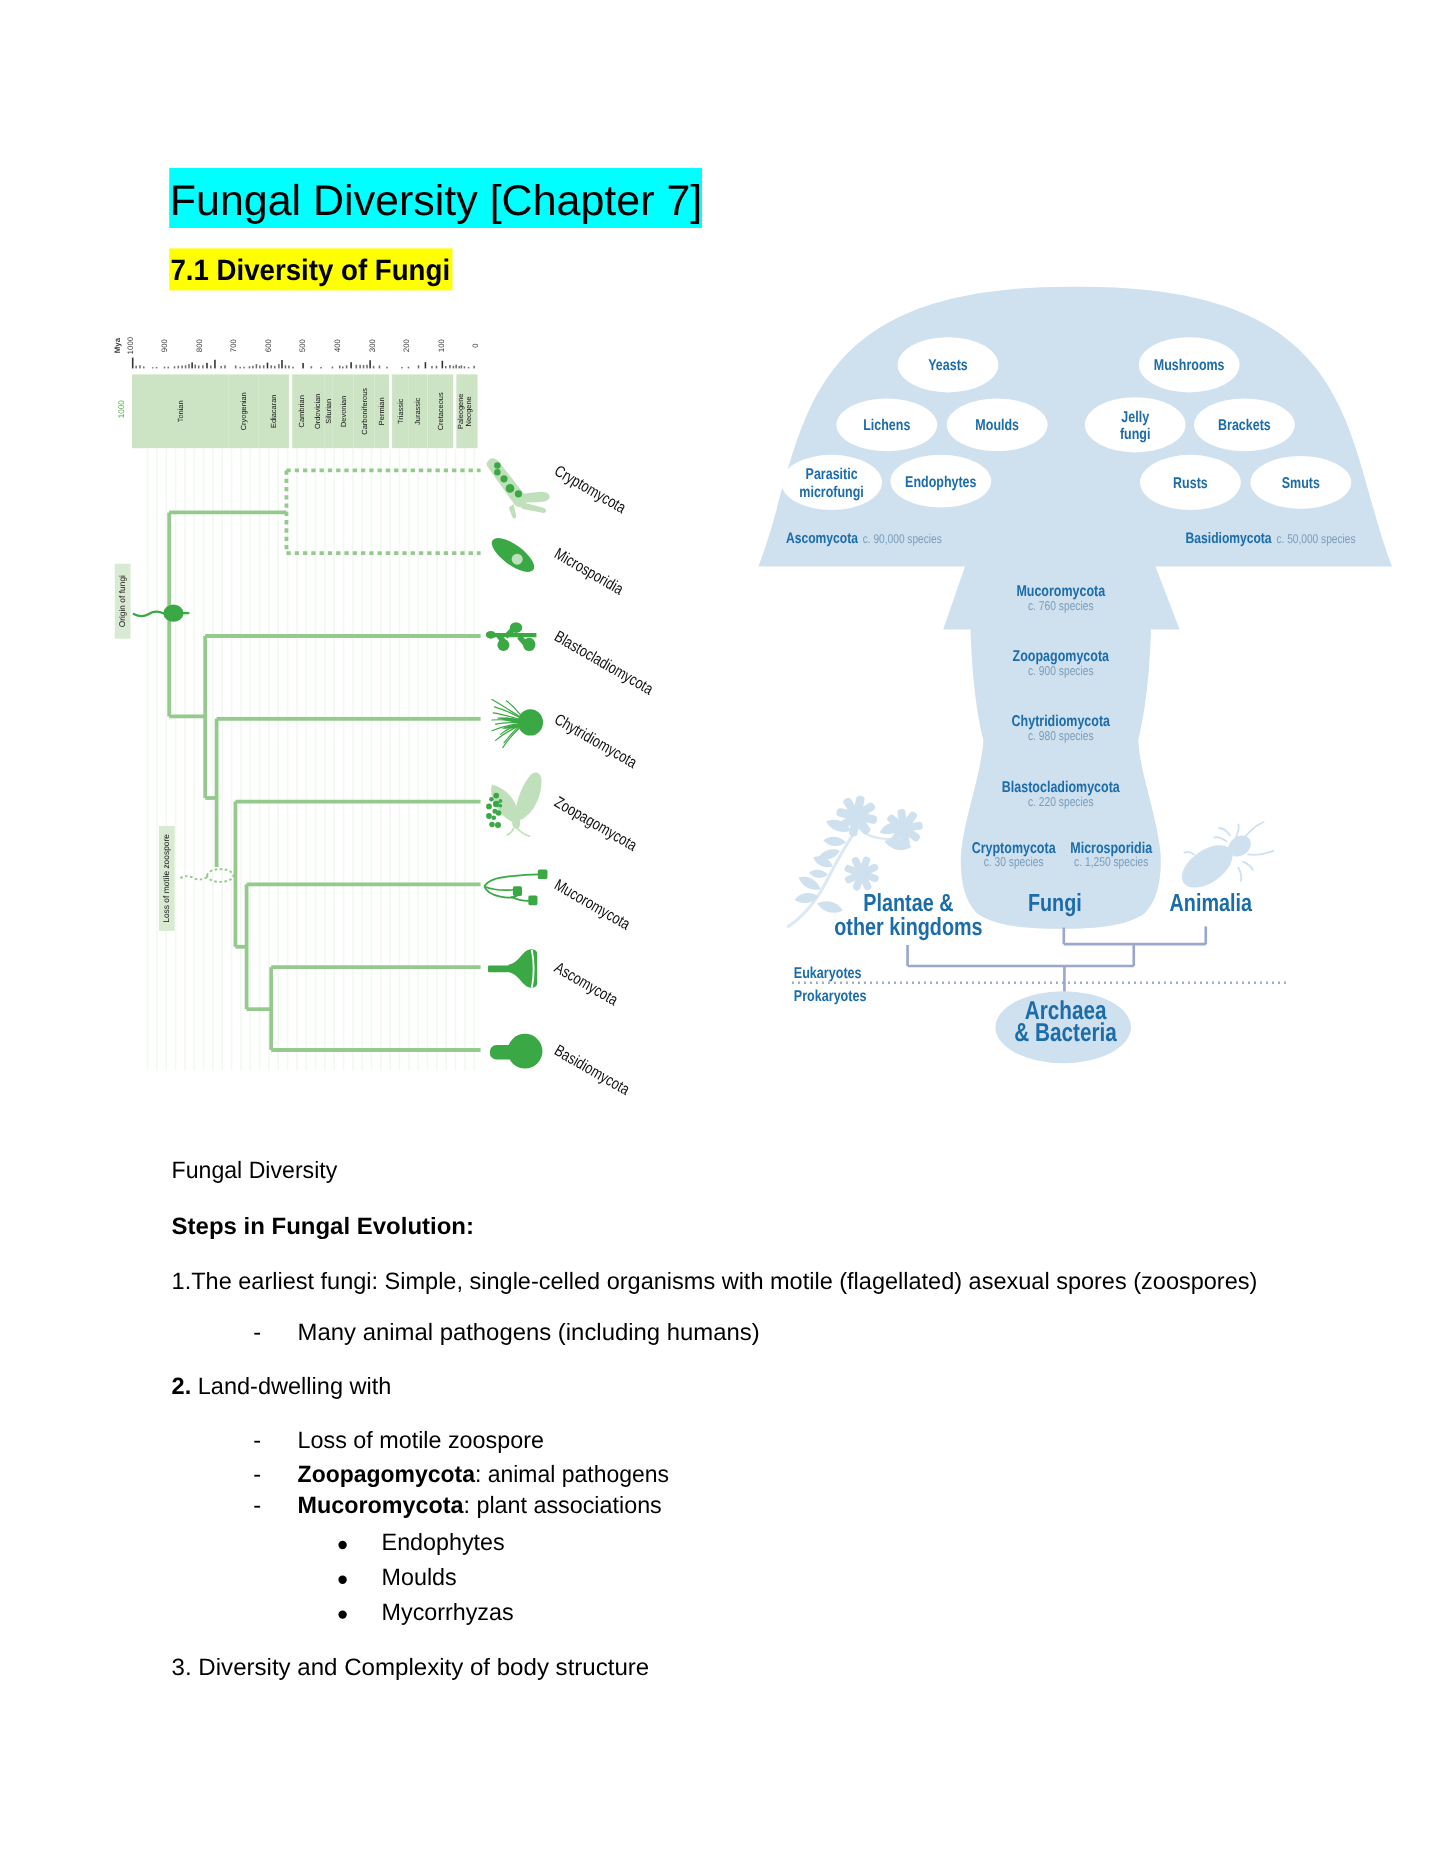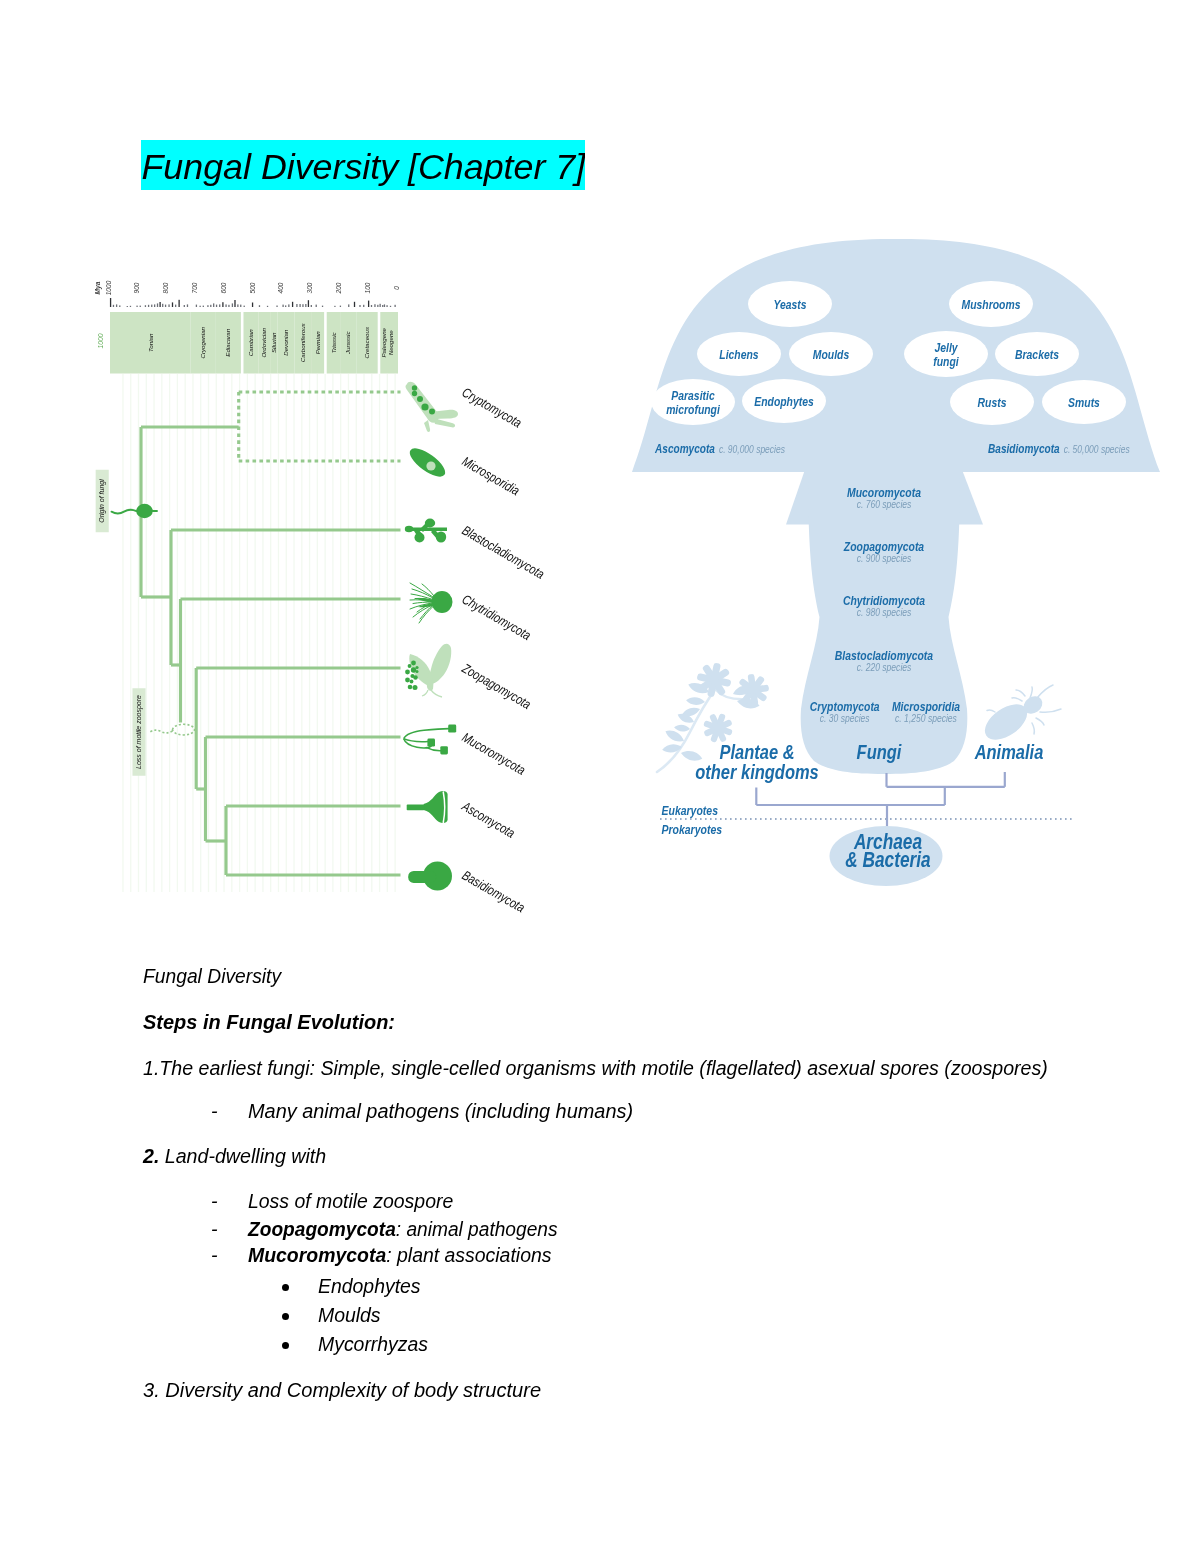--- a/index.html
+++ b/index.html
@@ -1,19 +1,19 @@
 <!DOCTYPE html>
 <html><head>
 <meta charset="utf-8">
 <style>
   html,body{margin:0;padding:0;background:#ffffff;}
   body{width:1200px;height:1553px;position:relative;overflow:hidden;
        font-family:"Liberation Sans",sans-serif;color:#000;
        -webkit-font-smoothing:antialiased;}
-  .page{position:absolute;left:0;top:0;width:1088px;height:1553px;background:#fff;font-style:italic;}
+  .page{position:absolute;left:0;top:0;width:1088px;height:1553px;background:#fff;}
 
   
   .title{position:absolute;left:141px;top:139.6px;height:50.6px;width:444px;font-size:35.8px;
          line-height:50.6px;background:#00FFFF;padding:0 0 0 0.5px;white-space:nowrap;
          box-sizing:border-box;transform-origin:0 0;overflow:hidden;}
   .title > span{position:relative;top:2px;display:inline-block;
          transform:scaleX(1.0);transform-origin:0 0;}
   .subtitle{position:absolute;left:141px;top:206.8px;height:35.7px;width:236px;font-size:24.6px;
             line-height:35.7px;background:#FFFF00;padding:0 0 0 1px;white-space:nowrap;font-weight:700;
             box-sizing:border-box;transform-origin:0 0;overflow:hidden;}
@@ -26,20 +26,21 @@
   .b-bold{font-weight:700;}
   .dash{position:absolute;font-size:19.7px;line-height:26px;}
   .bullet{position:absolute;width:7.6px;height:7.6px;border-radius:50%;background:#000;}
 </style>
 </head>
 <body>
 
 <div class="page">
 
   <div class="title"><span>Fungal Diversity [Chapter 7]</span></div>
+  <div class="subtitle"><span>7.1 Diversity of Fungi</span></div>
 
   <svg class="fig-tree" width="480" height="680" viewBox="85 265 480 680" style="position:absolute;left:85px;top:265px;">
     <g id="tl-grid">
         <line x1="122.96" y1="374" x2="122.96" y2="892" stroke="#f2f9f0" stroke-width="1.3"></line>
         <line x1="130.74" y1="374" x2="130.74" y2="892" stroke="#f2f9f0" stroke-width="1.3"></line>
         <line x1="138.51" y1="374" x2="138.51" y2="892" stroke="#f2f9f0" stroke-width="1.3"></line>
         <line x1="146.29" y1="374" x2="146.29" y2="892" stroke="#f2f9f0" stroke-width="1.3"></line>
         <line x1="154.06" y1="374" x2="154.06" y2="892" stroke="#f2f9f0" stroke-width="1.3"></line>
         <line x1="161.84" y1="374" x2="161.84" y2="892" stroke="#f2f9f0" stroke-width="1.3"></line>
         <line x1="169.62" y1="374" x2="169.62" y2="892" stroke="#f2f9f0" stroke-width="1.3"></line>

